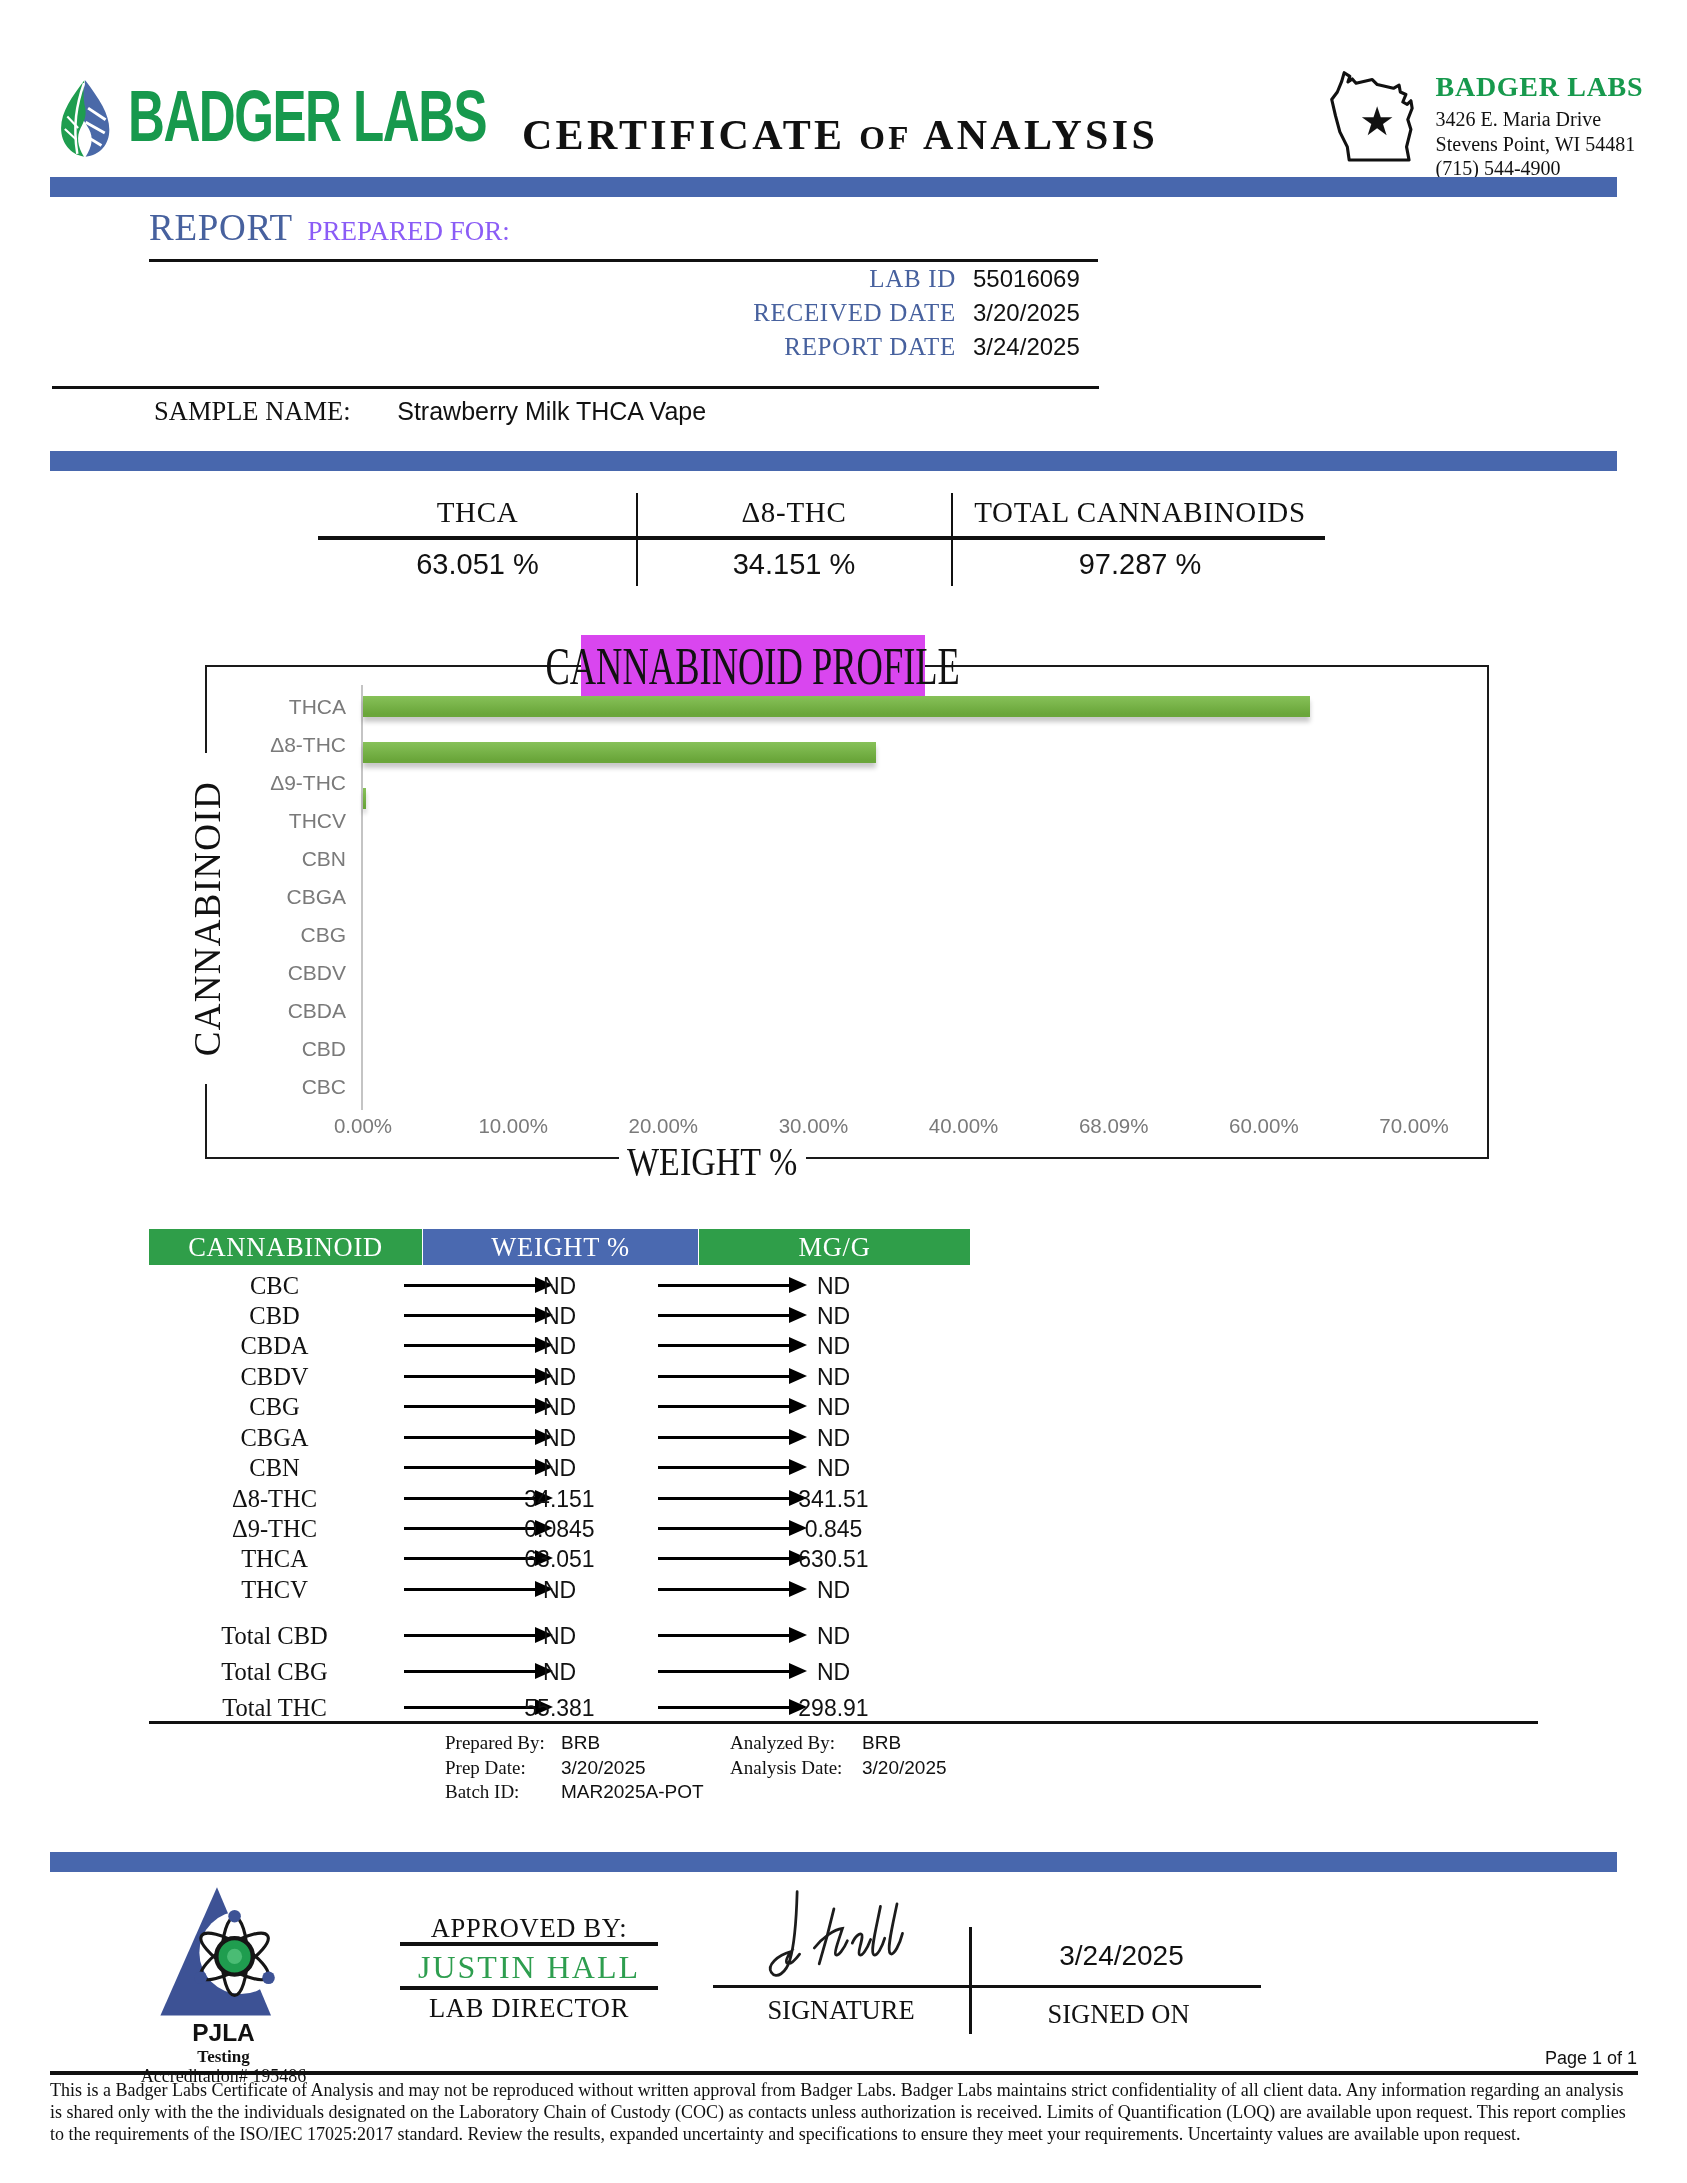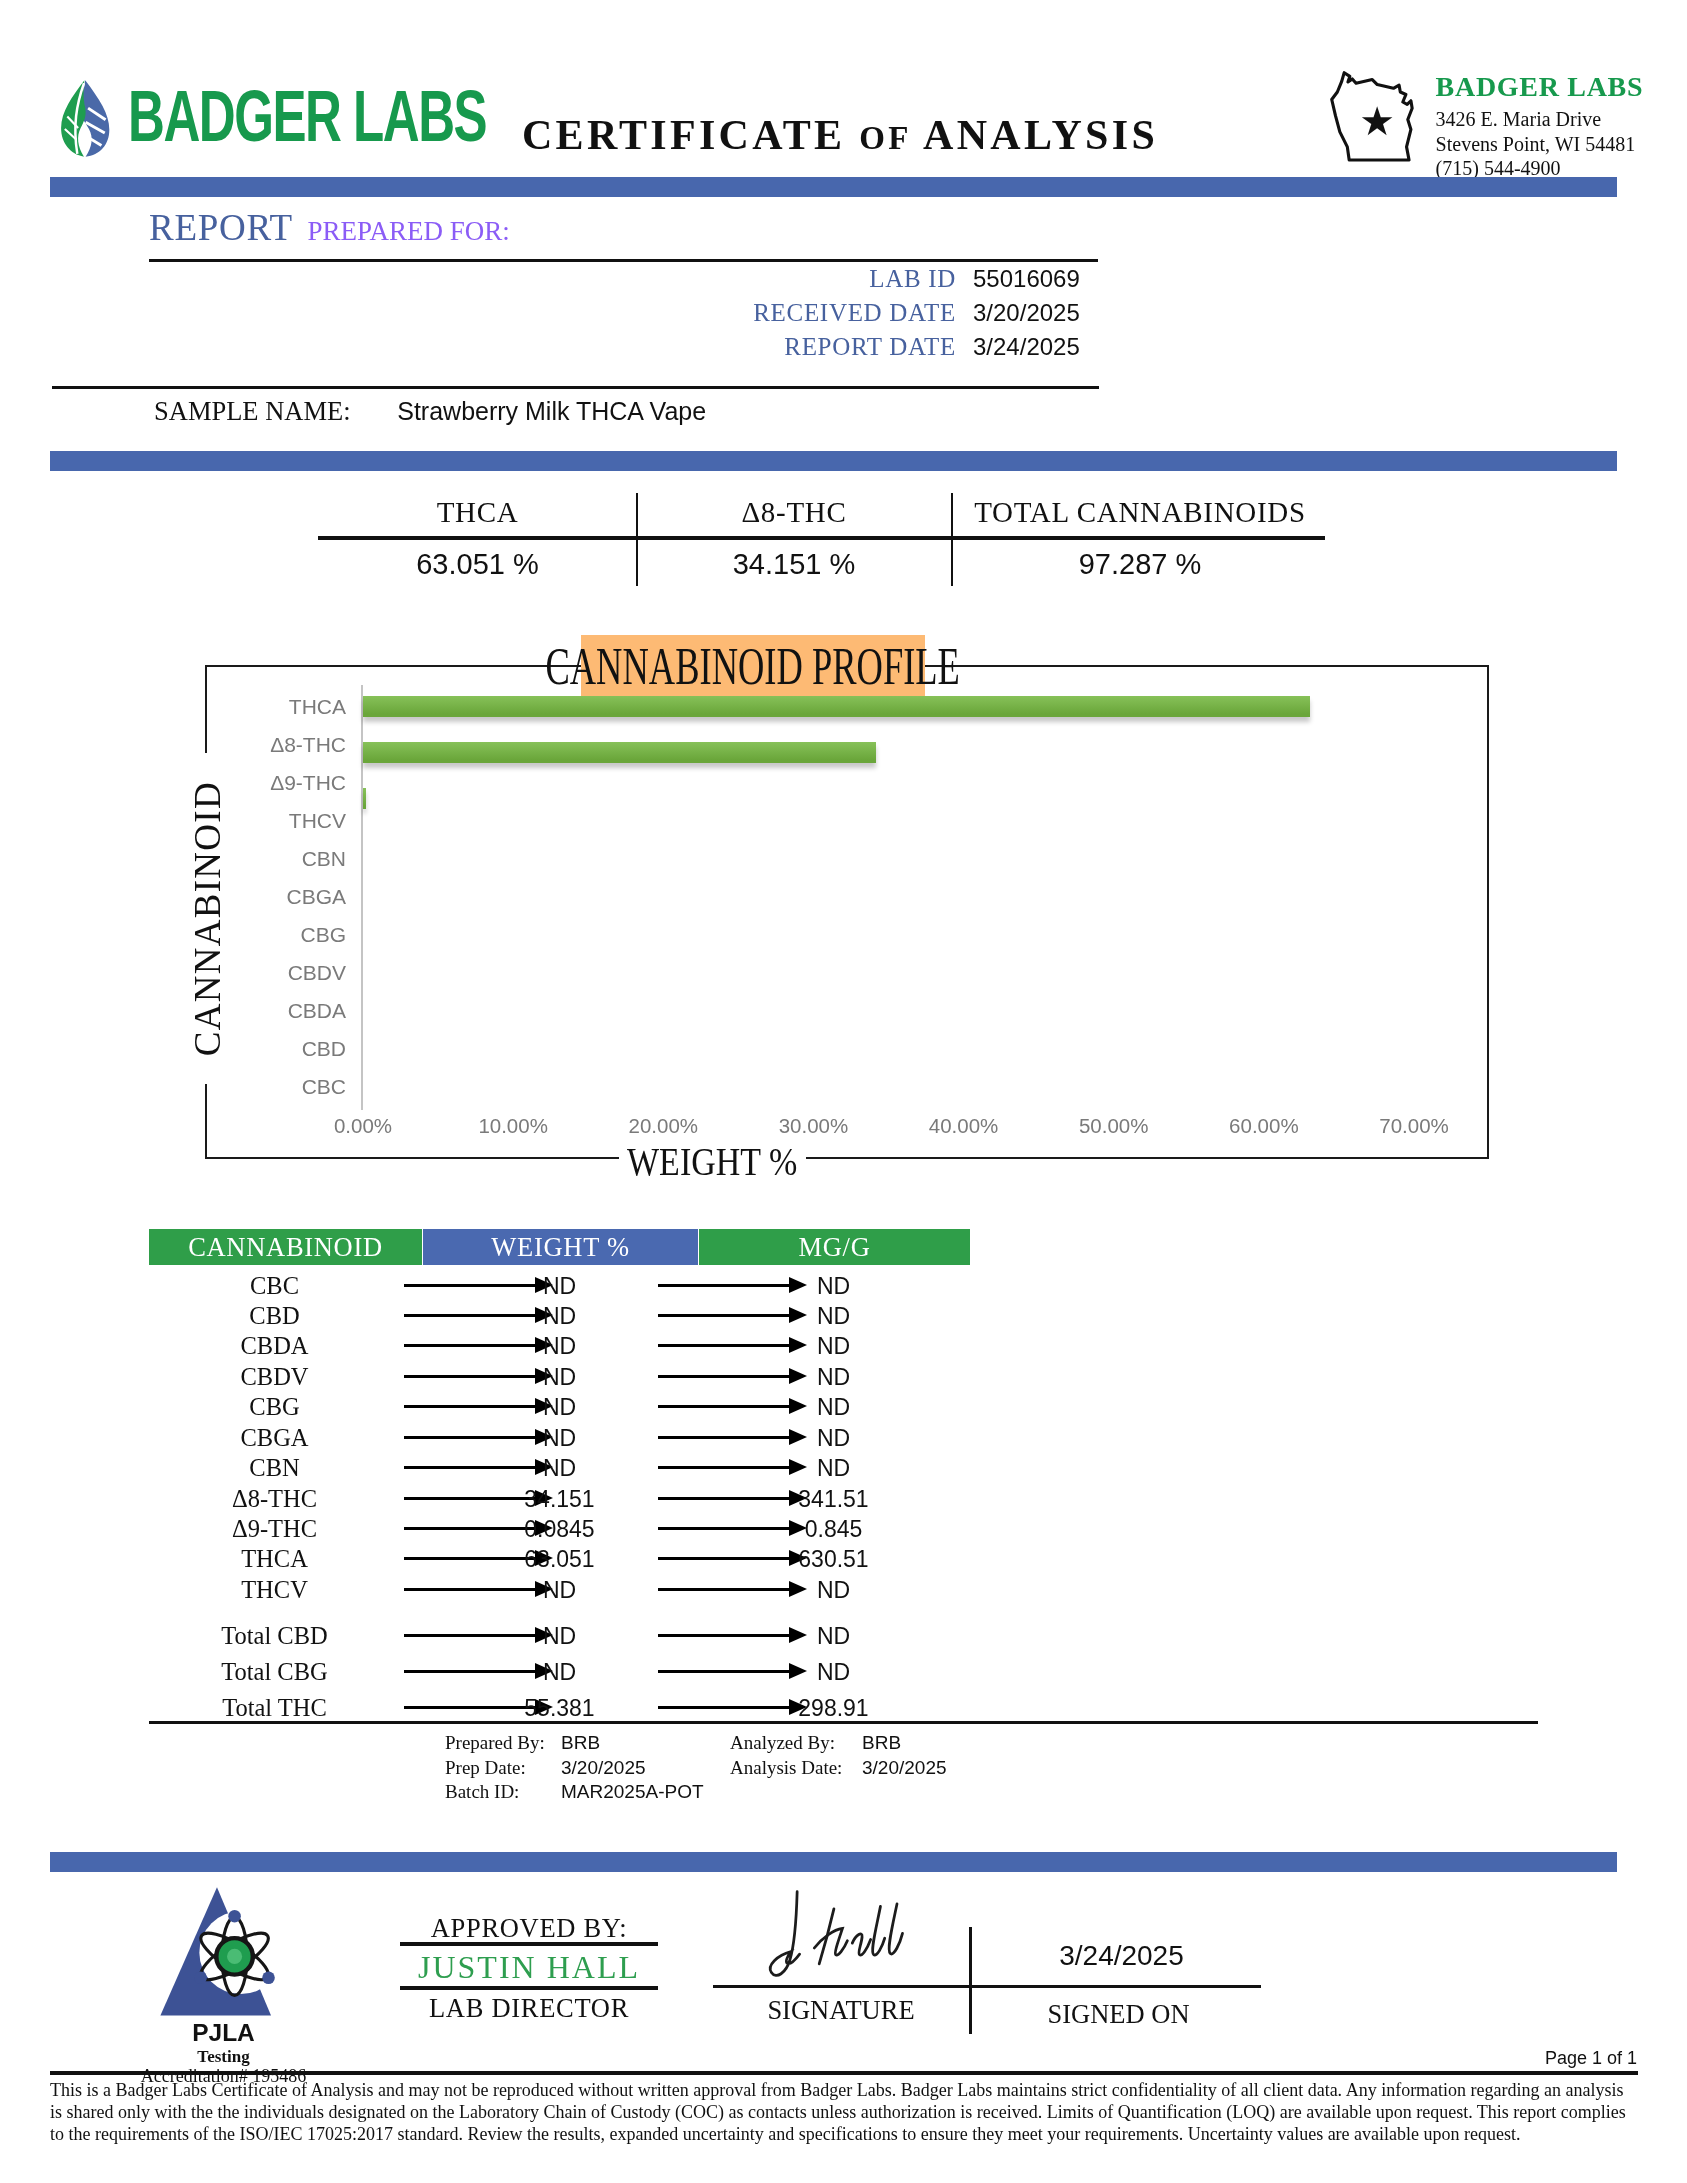--- a/index.html
+++ b/index.html
@@ -41,21 +41,21 @@
 
   
   .sum-cell{position:absolute;text-align:center;white-space:nowrap;}
   .sum-head{top:496px;font-size:29px;letter-spacing:0.7px;}
   .sum-val{top:548px;font-family:"Liberation Sans",sans-serif;font-size:29px;}
   .sum-vline{position:absolute;top:493px;width:2px;height:93px;background:#111;}
   #sum-rule{left:318px;top:536px;width:1007px;height:4px;}
 
   
   .chart-box{position:absolute;left:205px;top:665px;width:1284px;height:494px;border:2.6px solid #1a1a1a;box-sizing:border-box;}
-  .chart-title{position:absolute;left:581px;top:635px;width:344px;height:62px;background:#fdba74;
+  .chart-title{position:absolute;left:581px;top:635px;width:344px;height:62px;background:#d946ef;
       display:flex;align-items:center;justify-content:center;}
   .chart-title span{font-size:48px;letter-spacing:0px;transform:scale(0.76,1.08);white-space:nowrap;}
   .chart-xlabel{position:absolute;left:619px;top:1129px;width:187px;height:64px;background:#fff;
       display:flex;align-items:center;justify-content:center;}
   .chart-xlabel span{font-size:40px;transform:scaleX(0.85);white-space:nowrap;}
   .chart-ylabel{position:absolute;left:177px;top:753px;width:60px;height:331px;background:#fff;
       display:flex;align-items:center;justify-content:center;}
   .chart-ylabel span{writing-mode:vertical-rl;transform:rotate(180deg);font-size:37px;letter-spacing:1.3px;white-space:nowrap;}
   #chart-labels{position:absolute;left:195px;top:688px;width:151px;}
   .ch-label{height:38px;line-height:38px;text-align:right;font-family:"Liberation Sans",sans-serif;
@@ -239,21 +239,21 @@
       <div class="ch-row"></div>
       <div class="ch-row"></div>
       <div class="ch-row"></div>
     </div>
   <div id="chart-ticks">
       <span class="ch-tick" style="left: 0%;">0.00%</span>
       <span class="ch-tick" style="left: 14.2857%;">10.00%</span>
       <span class="ch-tick" style="left: 28.5714%;">20.00%</span>
       <span class="ch-tick" style="left: 42.8571%;">30.00%</span>
       <span class="ch-tick" style="left: 57.1429%;">40.00%</span>
-      <span class="ch-tick" style="left: 71.4286%;">50.00%</span>
+      <span class="ch-tick" style="left: 71.4286%;">68.09%</span>
       <span class="ch-tick" style="left: 85.7143%;">60.00%</span>
       <span class="ch-tick" style="left: 100%;">70.00%</span>
     </div>
 
   <div id="table-header">
       <div class="th-cell" style="left: 149px; width: 273px; background: rgb(47, 158, 73);">CANNABINOID</div>
       <div class="th-cell" style="left: 423px; width: 275px; background: rgb(74, 105, 176);">WEIGHT %</div>
       <div class="th-cell" style="left: 699px; width: 271px; background: rgb(47, 158, 73);">MG/G</div>
     </div>
   <div id="table-rows">

